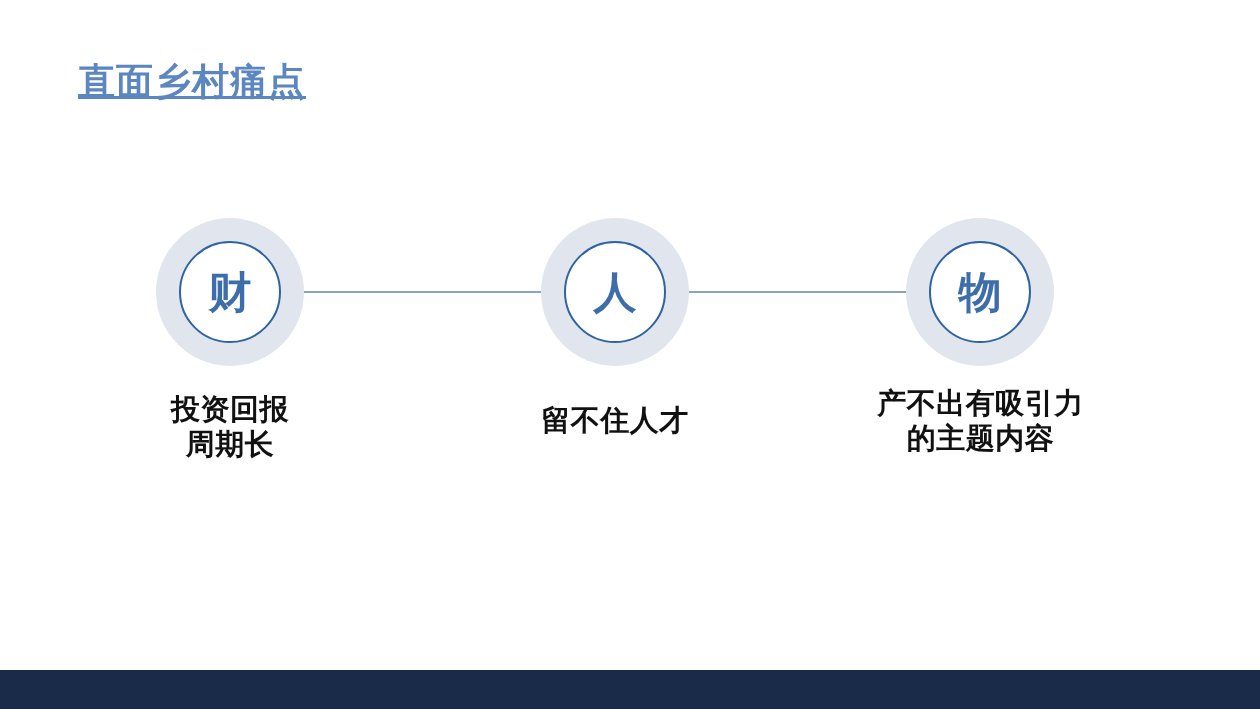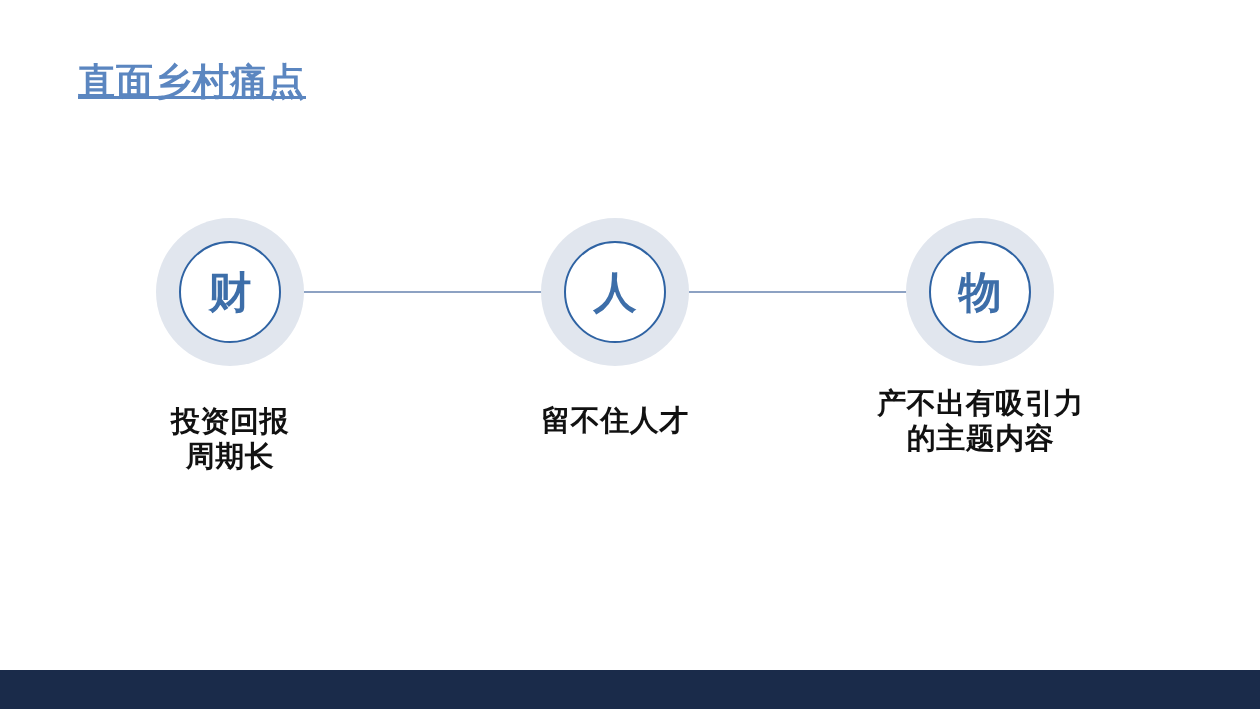--- a/index.html
+++ b/index.html
@@ -84,21 +84,21 @@
   .node-label {
     position: absolute;
     text-align: center;
     font-size: 29px;
     font-weight: bold;
     color: #111111;
     line-height: 1.22;
     letter-spacing: 0.5px;
     white-space: pre-line;
   }
-  .label-1 { left: 80px; top: 404px; width: 300px; }
+  .label-1 { left: 80px; top: 392px; width: 300px; }
   .label-2 { left: 465px; top: 403px; width: 300px; }
   .label-3 { left: 823px; top: 386px; width: 315px; }
 
   
   .caption-row {
     position: absolute;
     left: 0;
     top: 520px;
     width: 1260px;
     height: 96px;

